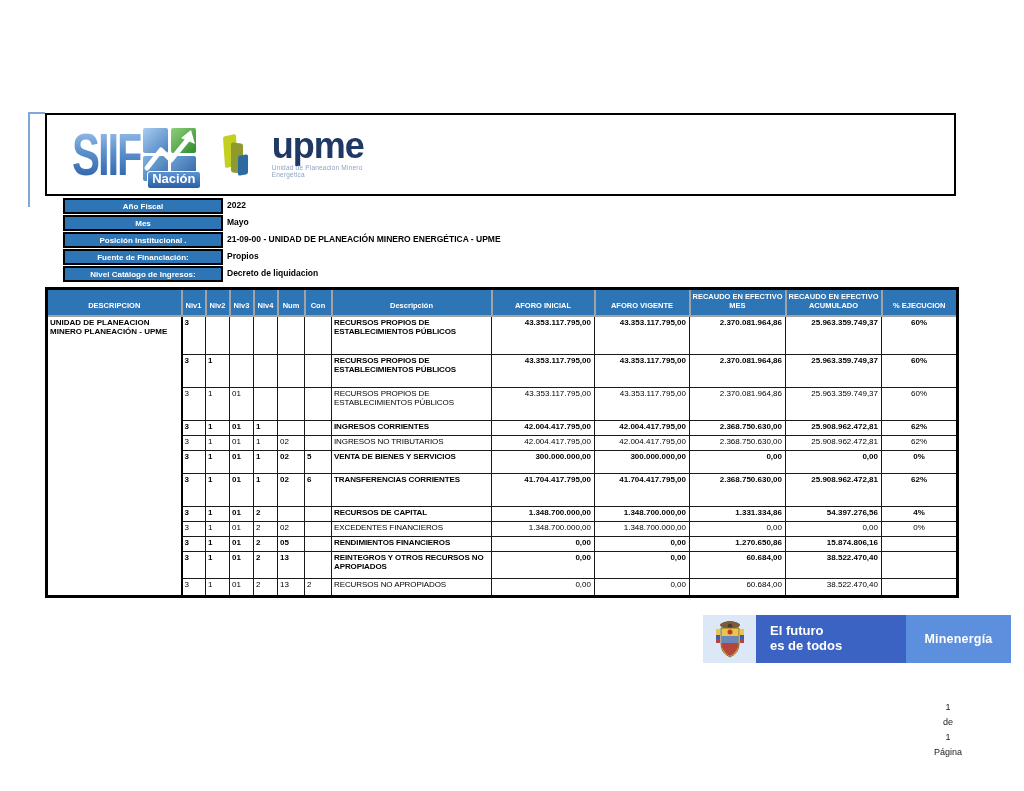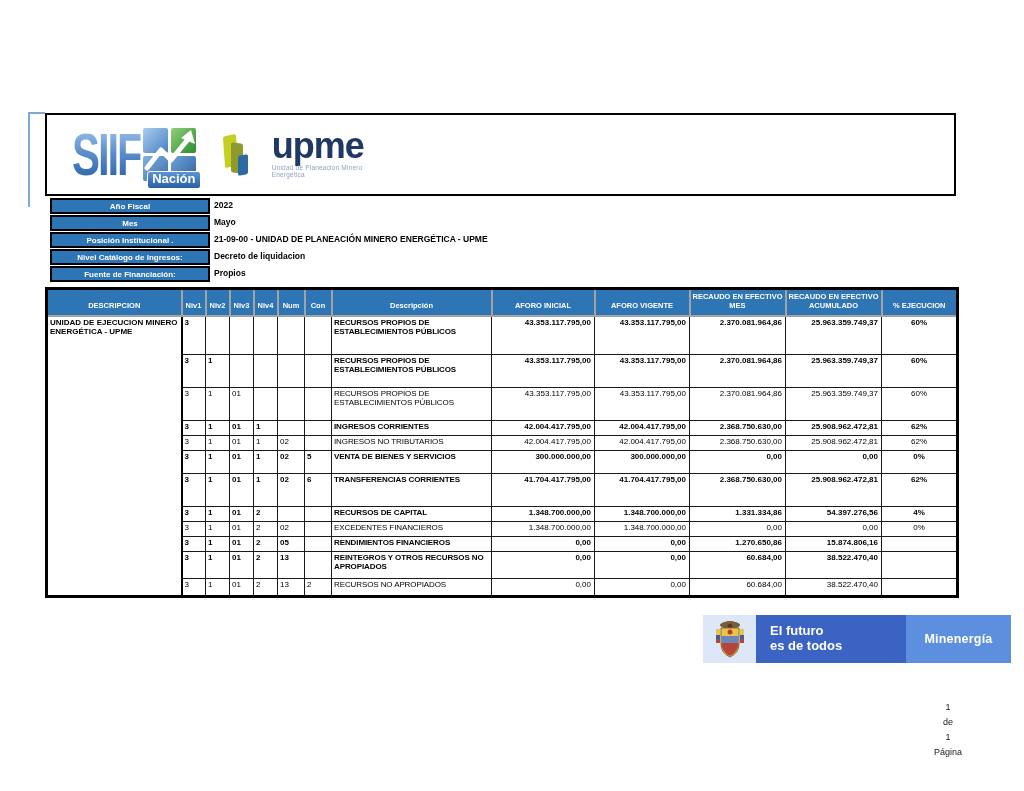--- a/index.html
+++ b/index.html
@@ -33,21 +33,21 @@
   .upme-logo{display:flex;align-items:center;gap:23px;}
   .upme-shapes{position:relative;width:28px;height:44px;}
   .upme-sh1{position:absolute;left:2px;top:2px;width:13px;height:32px;background:#c3cf21;transform:skewY(-8deg) rotate(-4deg);border-radius:2px;}
   .upme-sh2{position:absolute;left:9px;top:10px;width:12px;height:30px;background:#8f9a2e;transform:skewY(6deg);border-radius:2px;}
   .upme-sh3{position:absolute;left:16px;top:22px;width:10px;height:20px;background:#2c6aa0;transform:skewY(-10deg);border-radius:2px;}
   .upme-textcol{display:flex;flex-direction:column;align-items:flex-start;}
   .upme-word{font-size:36px;font-weight:bold;color:#1F3864;line-height:0.85;letter-spacing:-1px;}
   .upme-tagline{font-size:6.5px;color:#8ea3c0;margin-top:3px;letter-spacing:0.2px;}
 
   
-  .fields{position:absolute;left:47px;top:198px;width:911px;}
+  .fields{position:absolute;left:60px;top:198px;width:911px;}
   .field-row{position:relative;height:17px;}
   .field-row + .field-row{margin-top:0px;}
   .field-label{position:absolute;left:3px;top:0;width:160px;height:16px;background:#2E75B6;border:2px solid #000;box-sizing:border-box;color:#fff;font-weight:bold;font-size:8px;display:flex;align-items:center;justify-content:center;}
   .field-value{position:absolute;left:167px;top:2px;font-weight:bold;font-size:8.5px;color:#000;white-space:nowrap;}
 
   
   table.budget{position:absolute;left:45px;top:287px;border-collapse:collapse;table-layout:fixed;width:911px;border:3px solid #000;}
   table.budget th{background:#2E75B6;color:#fff;font-weight:bold;font-size:7.5px;border:2px solid #a3a3a3;vertical-align:bottom;padding:2px 1px 5px 1px;text-align:center;line-height:1.2;}
   table.budget td{border:1px solid #1a1a1a;font-size:8px;color:#000;vertical-align:top;padding:1px 2px;overflow:hidden;line-height:1.15;}
   .cell-entity{font-weight:bold;font-size:7.5px;border:2px solid #000 !important;text-align:left;}
@@ -121,26 +121,26 @@
   </div>
   <div class="field-row">
     <div class="field-label">Mes</div>
     <div class="field-value">Mayo</div>
   </div>
   <div class="field-row">
     <div class="field-label">Posición Institucional .</div>
     <div class="field-value">21-09-00 - UNIDAD DE PLANEACIÓN MINERO ENERGÉTICA - UPME</div>
   </div>
   <div class="field-row">
+    <div class="field-label">Fuente de Financiación:</div>
+    <div class="field-value">Propios</div>
+  </div>
+  <div class="field-row">
     <div class="field-label">Nivel Catálogo de Ingresos:</div>
     <div class="field-value">Decreto de liquidacion</div>
-  </div>
-  <div class="field-row">
-    <div class="field-label">Fuente de Financiación:</div>
-    <div class="field-value">Propios</div>
   </div>
 </div>
 
 <table class="budget">
   <colgroup>
     <col style="width:135px">
       <col style="width:24px">
       <col style="width:24px">
       <col style="width:24px">
       <col style="width:24px">
@@ -165,21 +165,21 @@
       <th>Descripción</th>
       <th>AFORO INICIAL</th>
       <th>AFORO VIGENTE</th>
       <th>RECAUDO EN EFECTIVO MES</th>
       <th>RECAUDO EN EFECTIVO ACUMULADO</th>
       <th>% EJECUCION</th>
     </tr>
   </thead>
   <tbody id="tbody">
       <tr class="row-b">
-        <td class="cell-entity" rowspan="12">UNIDAD DE EJECUCION MINERO ENERGÉTICA - UPME</td>
+        <td class="cell-entity" rowspan="12">UNIDAD DE PLANEACION MINERO PLANEACIÓN - UPME</td>
         <td class="cell-niv">3</td>
         <td class="cell-niv"></td>
         <td class="cell-niv"></td>
         <td class="cell-niv"></td>
         <td class="cell-niv"></td>
         <td class="cell-niv"></td>
         <td class="cell-desc">RECURSOS PROPIOS DE ESTABLECIMIENTOS PÚBLICOS</td>
         <td class="cell-num">43.353.117.795,00</td>
         <td class="cell-num">43.353.117.795,00</td>
         <td class="cell-num">2.370.081.964,86</td>

